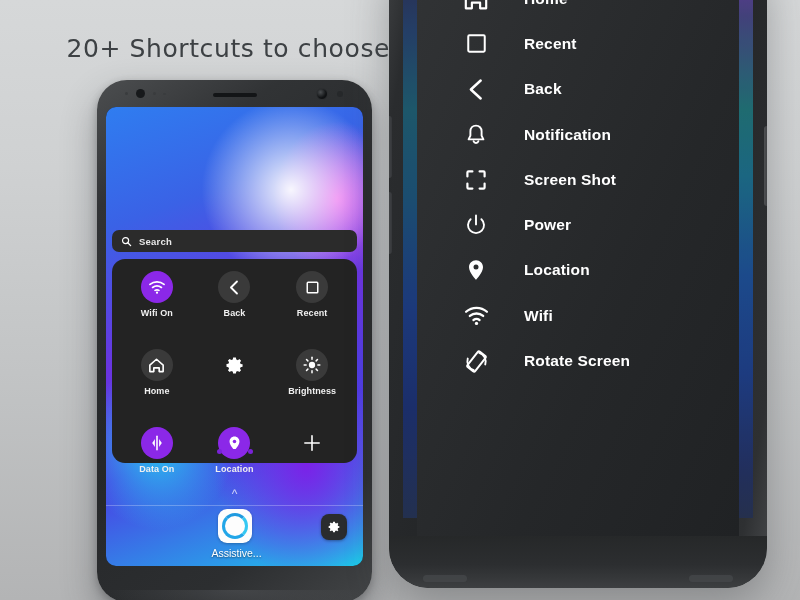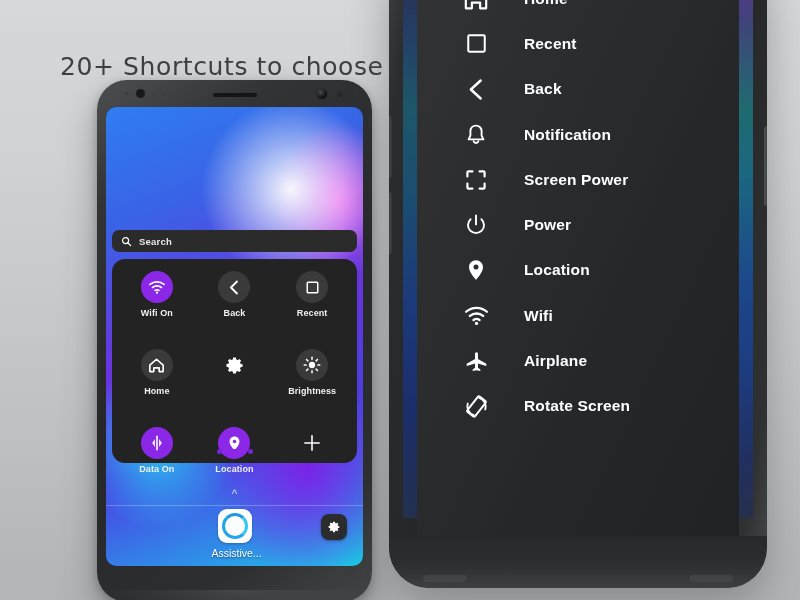--- a/index.html
+++ b/index.html
@@ -5,22 +5,22 @@
   html,body{margin:0;padding:0;}
   body{
     width:800px;height:600px;overflow:hidden;
     font-family:"Liberation Sans","DejaVu Sans",sans-serif;
     background:linear-gradient(180deg,#d6d8d9 0%,#cfd1d2 28%,#c2c4c5 62%,#b3b4b5 100%);
     position:relative;
   }
 
   
   .headline{
-    position:absolute;left:60px;top:52px;width:330px;
-    text-align:left;
+    position:absolute;left:60px;top:34px;width:330px;
+    text-align:right;
     font-size:25px;letter-spacing:.6px;color:#3d4144;
     font-family:"DejaVu Sans",sans-serif;font-weight:400;
     white-space:nowrap;
   }
 
   
   .phoneL{
     position:absolute;left:97px;top:80px;width:243px;height:490px;
     border-radius:30px;
     background:linear-gradient(145deg,#4c4e50 0%,#313335 18%,#252729 50%,#2c2e30 82%,#434547 100%);
@@ -369,21 +369,21 @@
         <span class="micon">
           <svg width="24" height="24" viewBox="0 0 24 24">
             <g fill="none" stroke="#fff" stroke-width="2.2" stroke-linecap="round">
               <path d="M3.4 8.4V4.6a1.2 1.2 0 0 1 1.2-1.2h3.8"></path>
               <path d="M15.6 3.4h3.8a1.2 1.2 0 0 1 1.2 1.2v3.8"></path>
               <path d="M20.6 15.6v3.8a1.2 1.2 0 0 1-1.2 1.2h-3.8"></path>
               <path d="M8.4 20.6H4.6a1.2 1.2 0 0 1-1.2-1.2v-3.8"></path>
             </g>
           </svg>
         </span>
-        <span class="mlbl">Screen Power</span>
+        <span class="mlbl">Screen Shot</span>
       </div>
 
       <div class="mrow">
         <span class="micon">
           <svg width="24" height="24" viewBox="0 0 24 24">
             <path d="M6.6 6.2a8 8 0 1 0 10.8 0" fill="none" stroke="#fff" stroke-width="1.9" stroke-linecap="round"></path>
             <line x1="12" y1="2.4" x2="12" y2="11.4" stroke="#fff" stroke-width="1.9" stroke-linecap="round"></line>
           </svg>
         </span>
         <span class="mlbl">Power</span>
@@ -405,28 +405,20 @@
           <svg width="25" height="25" viewBox="0 0 24 24">
             <path d="M2 8.4a15 15 0 0 1 20 0" fill="none" stroke="#fff" stroke-width="2.2" stroke-linecap="round"></path>
             <path d="M5.6 12.4a10 10 0 0 1 12.8 0" fill="none" stroke="#fff" stroke-width="2.2" stroke-linecap="round"></path>
             <path d="M9.1 16.3a5 5 0 0 1 5.8 0" fill="none" stroke="#fff" stroke-width="2.2" stroke-linecap="round"></path>
             <circle cx="12" cy="19.6" r="1.6" fill="#fff"></circle>
           </svg>
         </span>
         <span class="mlbl">Wifi</span>
       </div>
 
-      <div class="mrow">
-        <span class="micon">
-          <svg width="25" height="25" viewBox="0 0 24 24">
-            <path fill="#fff" d="M21.4 14.2 13.4 9.6V4.2a1.5 1.5 0 0 0-2.8 0v5.4L2.6 14.2v2.1l8-2.4v4.2l-2.3 1.6v1.5l3.7-.9 3.7.9v-1.5l-2.3-1.6v-4.2l8 2.4Z"></path>
-          </svg>
-        </span>
-        <span class="mlbl">Airplane</span>
-      </div>
 
 
       <div class="mrow">
         <span class="micon">
           <svg width="25" height="25" viewBox="0 0 24 24">
             <rect x="7.3" y="2.6" width="9.4" height="18.8" rx="1.6" fill="none" stroke="#fff" stroke-width="1.9" transform="rotate(38 12 12)"></rect>
             <path d="M3.6 9.2A9 9 0 0 0 9.4 20.4" fill="none" stroke="#fff" stroke-width="1.8" stroke-linecap="round"></path>
             <path d="M20.4 14.8A9 9 0 0 0 14.6 3.6" fill="none" stroke="#fff" stroke-width="1.8" stroke-linecap="round"></path>
           </svg>
         </span>

